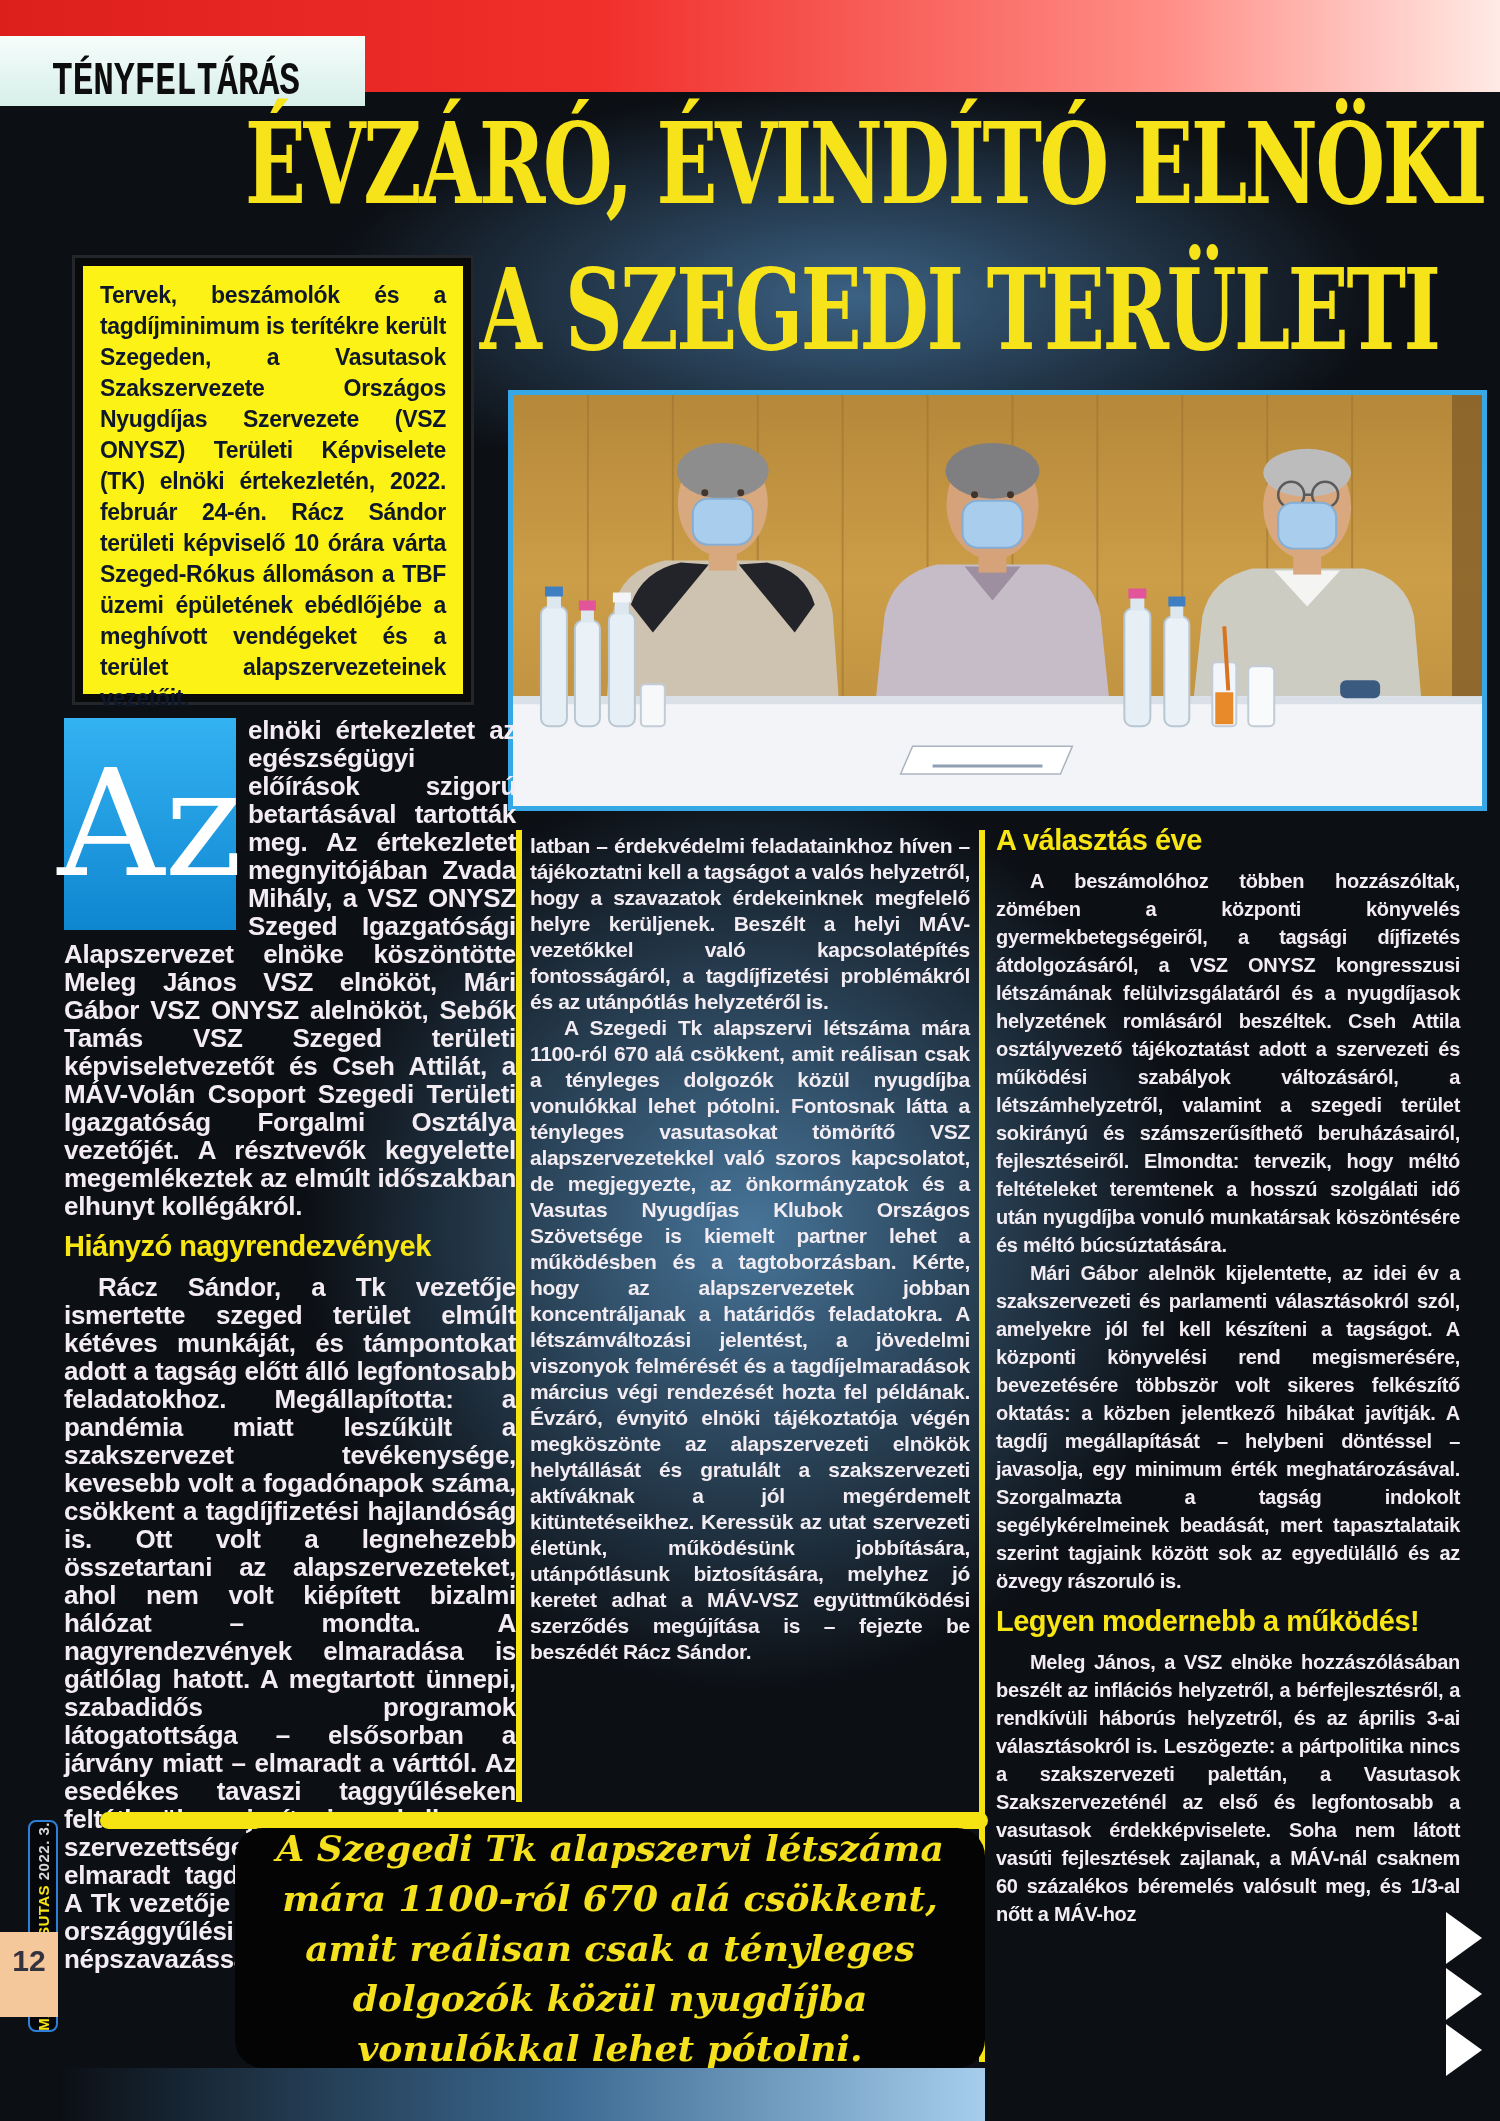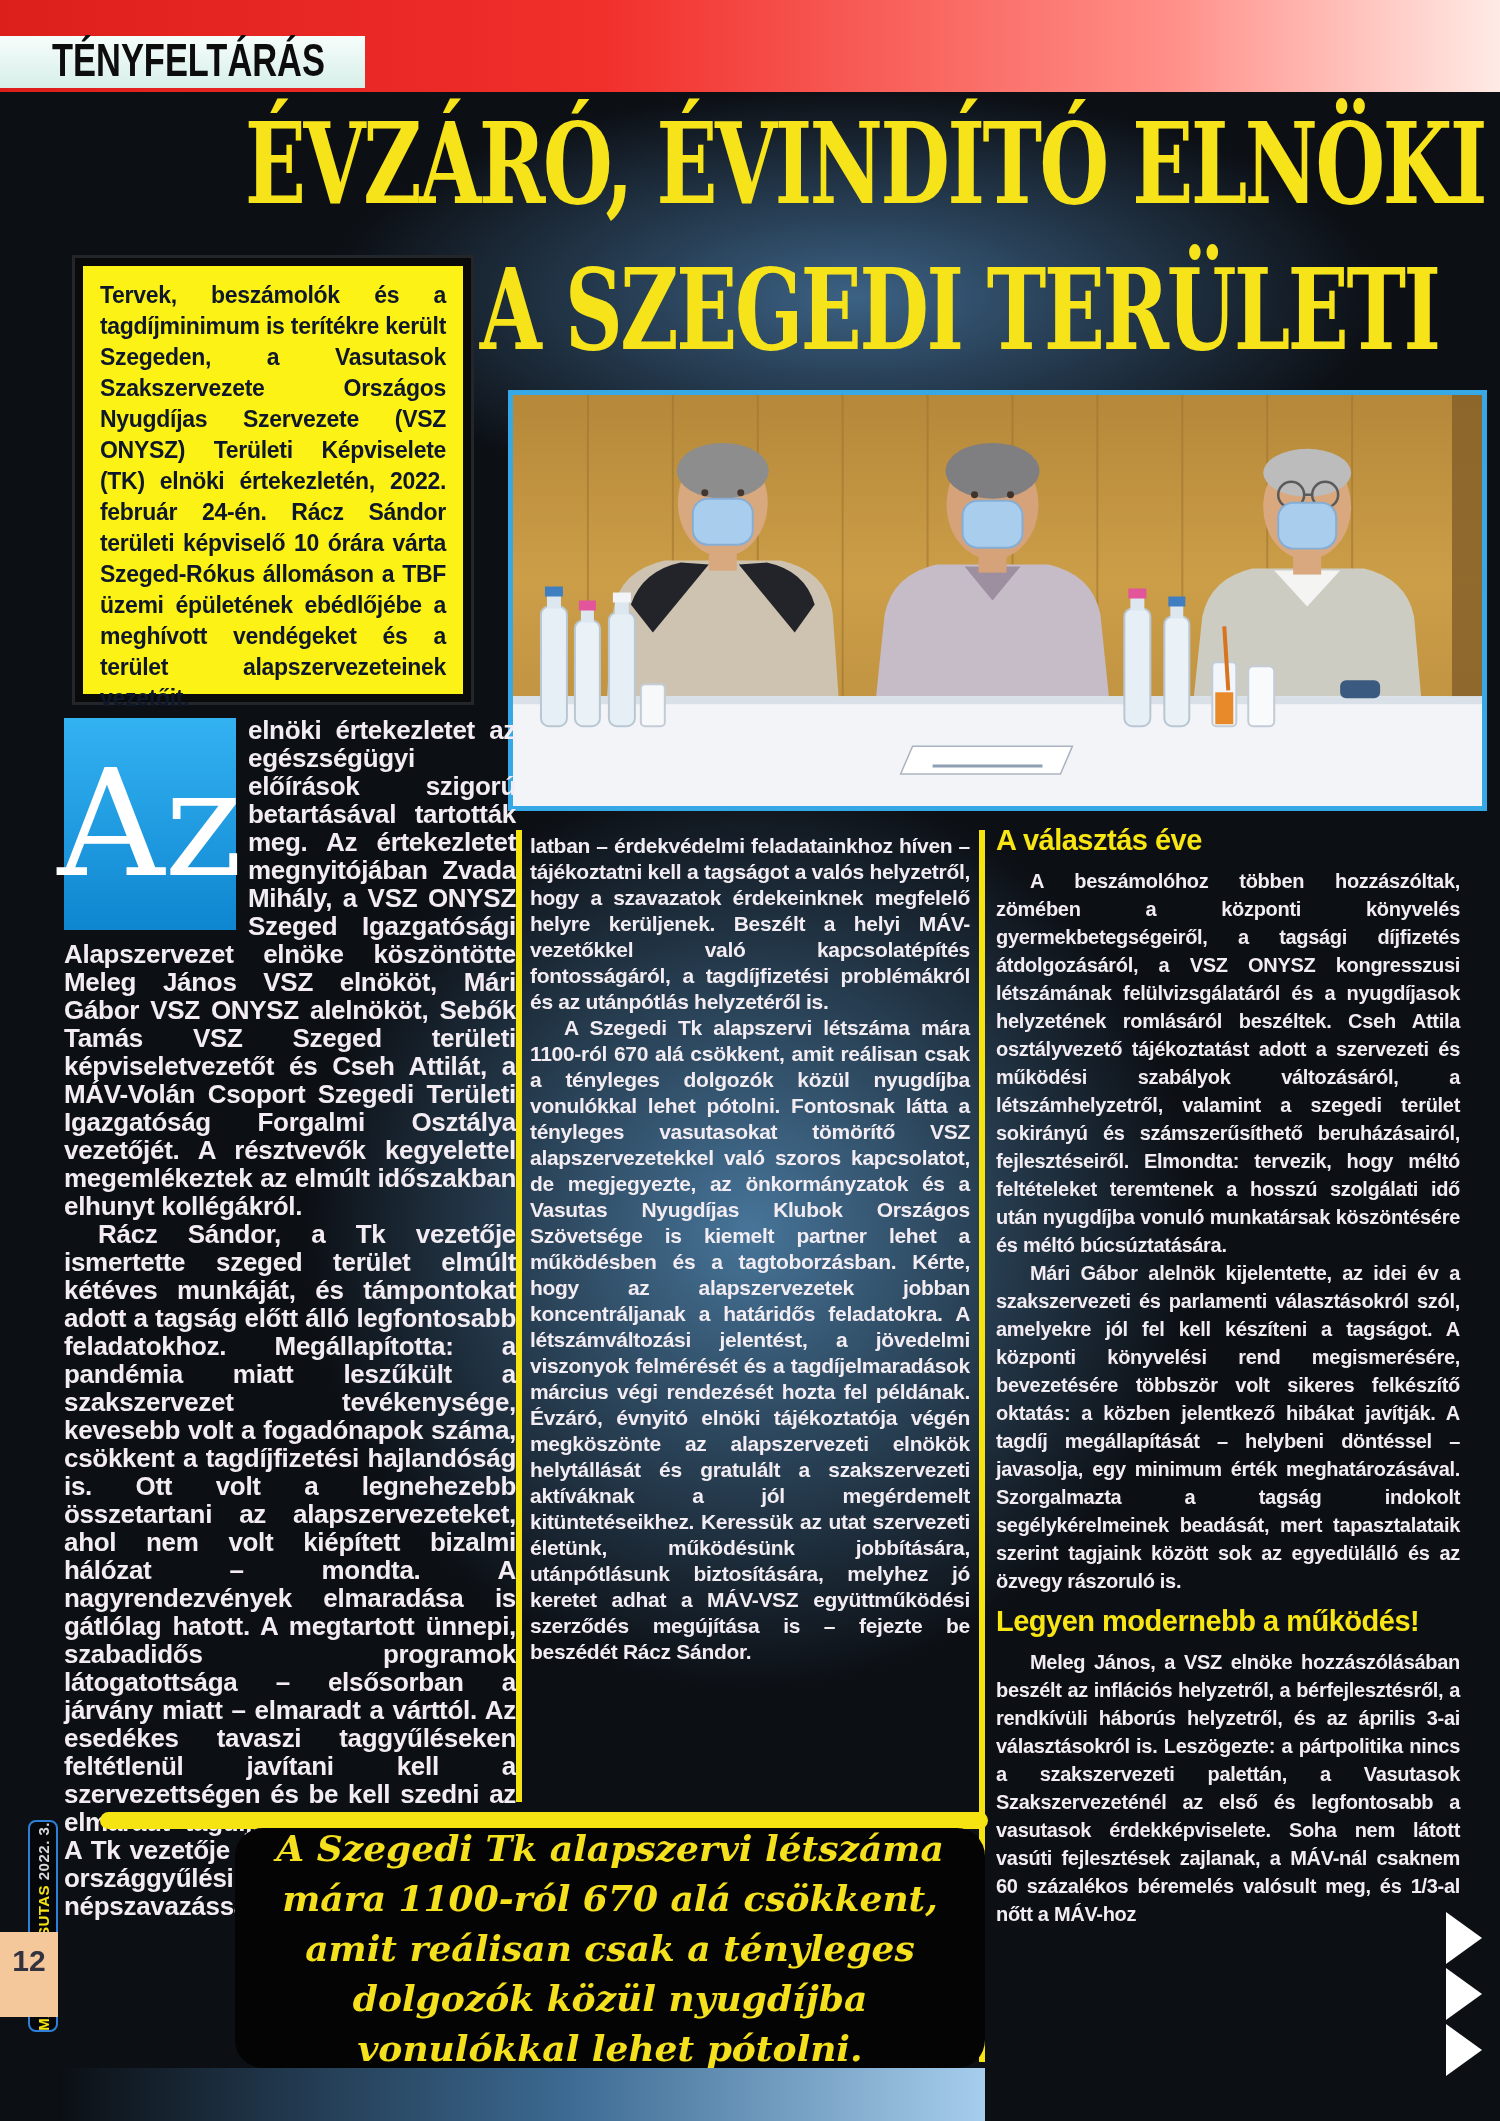--- a/index.html
+++ b/index.html
@@ -5,22 +5,22 @@
   html,body{margin:0;padding:0;background:#222;}
   #page{position:relative;width:1500px;height:2121px;margin:0 auto;overflow:hidden;
     background:
       radial-gradient(ellipse 760px 300px at 57% 14%, rgba(62,102,138,.95) 0%, rgba(62,102,138,0) 70%),
       radial-gradient(ellipse 620px 640px at 50% 58%, rgba(74,122,160,.95) 0%, rgba(74,122,160,0) 72%),
       #0c0f14;
     font-family:"Liberation Sans", sans-serif;}
   
   .banner{position:absolute;left:0;top:0;width:1500px;height:92px;
     background:linear-gradient(90deg,#dd1f1c 0%,#f12f2b 40%,#ff8f88 78%,#ffeae5 100%);}
-  .kicker-strip{position:absolute;left:0;top:36px;width:365px;height:52px;
-    background:linear-gradient(180deg,#f6fdfb 0%,#d7efe9 100%);display:flex;align-items:flex-start;}
+  .kicker-strip{position:absolute;left:0;top:36px;width:365px;height:70px;
+    background:linear-gradient(180deg,#f6fdfb 0%,#d7efe9 100%);display:flex;align-items:flex-end;font-family:Liberation Mono, monospace;}
   .kicker{display:inline-block;margin-left:52px;font-size:42px;font-weight:bold;color:#0d0d0d;
     letter-spacing:0px;transform:scale(.82,1.12);transform-origin:left center;white-space:nowrap;}
   
   .headline{position:absolute;text-align:center;color:#f6e319;font-family:"DejaVu Serif",serif;
     font-weight:bold;white-space:nowrap;}
   .headline span{display:inline-block;font-size:100px;letter-spacing:-3px;transform:scale(.8,1.12);transform-origin:center top;}
   .hl1{top:98px;left:90px;width:1460px;}
   .hl2{top:244px;left:360px;width:1120px;}
   
   .lead-box{position:absolute;left:75px;top:258px;width:396px;height:444px;box-sizing:border-box;
@@ -200,20 +200,21 @@
         <rect x="828" y="286" width="40" height="18" rx="6" fill="#3a5a80"></rect>
       </g>
     </svg>
   </div>
 
   <div class="col col1">
     <div class="dropcap">
       <span>Az</span>
     </div>
     <p class="body">elnöki értekezletet az egészségügyi előírások szigorú betartásával tartották meg. Az értekezletet megnyitójában Zvada Mihály, a VSZ ONYSZ Szeged Igazgatósági Alapszervezet elnöke köszöntötte Meleg János VSZ elnököt, Mári Gábor VSZ ONYSZ alelnököt, Sebők Tamás VSZ Szeged területi képviseletvezetőt és Cseh Attilát, a MÁV-Volán Csoport Szegedi Területi Igazgatóság Forgalmi Osztálya vezetőjét. A résztvevők kegyelettel megemlékeztek az elmúlt időszakban elhunyt kollégákról.</p>
+    <h3 class="subhead">Hiányzó nagyrendezvények</h3>
     <p class="body indent">Rácz Sándor, a Tk vezetője ismertette szeged terület elmúlt kétéves munkáját, és támpontokat adott a tagság előtt álló legfontosabb feladatokhoz. Megállapította: a pandémia miatt leszűkült a szakszervezet tevékenysége, kevesebb volt a fogadónapok száma, csökkent a tagdíjfizetési hajlandóság is. Ott volt a legnehezebb összetartani az alapszervezeteket, ahol nem volt kiépített bizalmi hálózat – mondta. A nagyrendezvények elmaradása is gátlólag hatott. A megtartott ünnepi, szabadidős programok látogatottsága – elsősorban a járvány miatt – elmaradt a várttól. Az esedékes tavaszi taggyűléseken feltétlenül javítani kell a szervezettségen és be kell szedni az elmaradt tagdíjakat – hangsúlyozta. A Tk vezetője felhívta a figyelmet: az országgyűlési választásokkal és a népszavazással kapcso-</p>
   </div>
 
   <div class="vline v1"></div>
   <div class="vline v2"></div>
 
   <div class="col col2">
     <p class="body">latban – érdekvédelmi feladatainkhoz híven – tájékoztatni kell a tagságot a valós helyzetről, hogy a szavazatok érdekeinknek megfelelő helyre kerüljenek. Beszélt a helyi MÁV-vezetőkkel való kapcsolatépítés fontosságáról, a tagdíjfizetési problémákról és az utánpótlás helyzetéről is.</p>
     <p class="body indent">A Szegedi Tk alapszervi létszáma mára 1100-ról 670 alá csökkent, amit reálisan csak a tényleges dolgozók közül nyugdíjba vonulókkal lehet pótolni. Fontosnak látta a tényleges vasutasokat tömörítő VSZ alapszervezetekkel való szoros kapcsolatot, de megjegyezte, az önkormányzatok és a Vasutas Nyugdíjas Klubok Országos Szövetsége is kiemelt partner lehet a működésben és a tagtoborzásban. Kérte, hogy az alapszervezetek jobban koncentráljanak a határidős feladatokra. A létszámváltozási jelentést, a jövedelmi viszonyok felmérését és a tagdíjelmaradások március végi rendezését hozta fel példának. Évzáró, évnyitó elnöki tájékoztatója végén megköszönte az alapszervezeti elnökök helytállását és gratulált a szakszervezeti aktíváknak a jól megérdemelt kitüntetéseikhez. Keressük az utat szervezeti életünk, működésünk jobbítására, utánpótlásunk biztosítására, melyhez jó keretet adhat a MÁV-VSZ együttműködési szerződés megújítása is – fejezte be beszédét Rácz Sándor.</p>
   </div>

